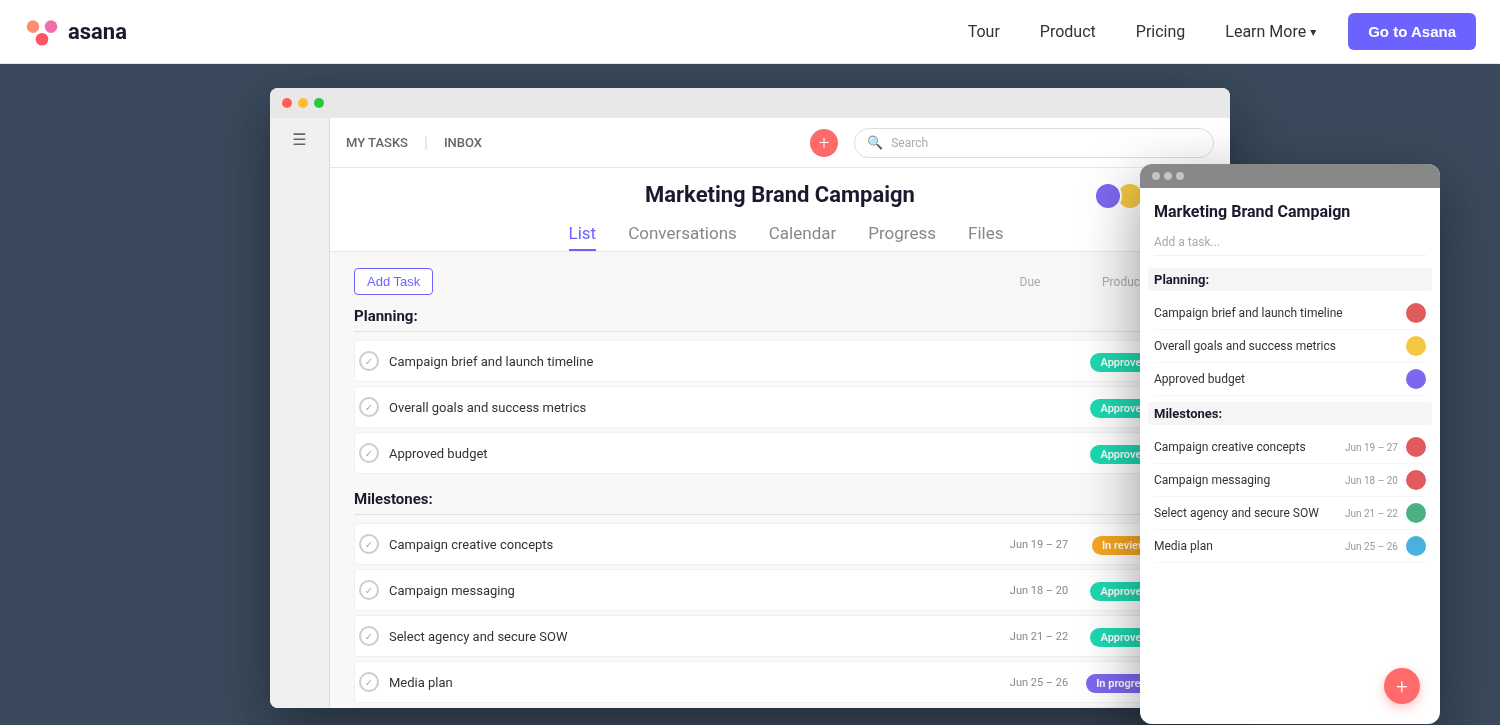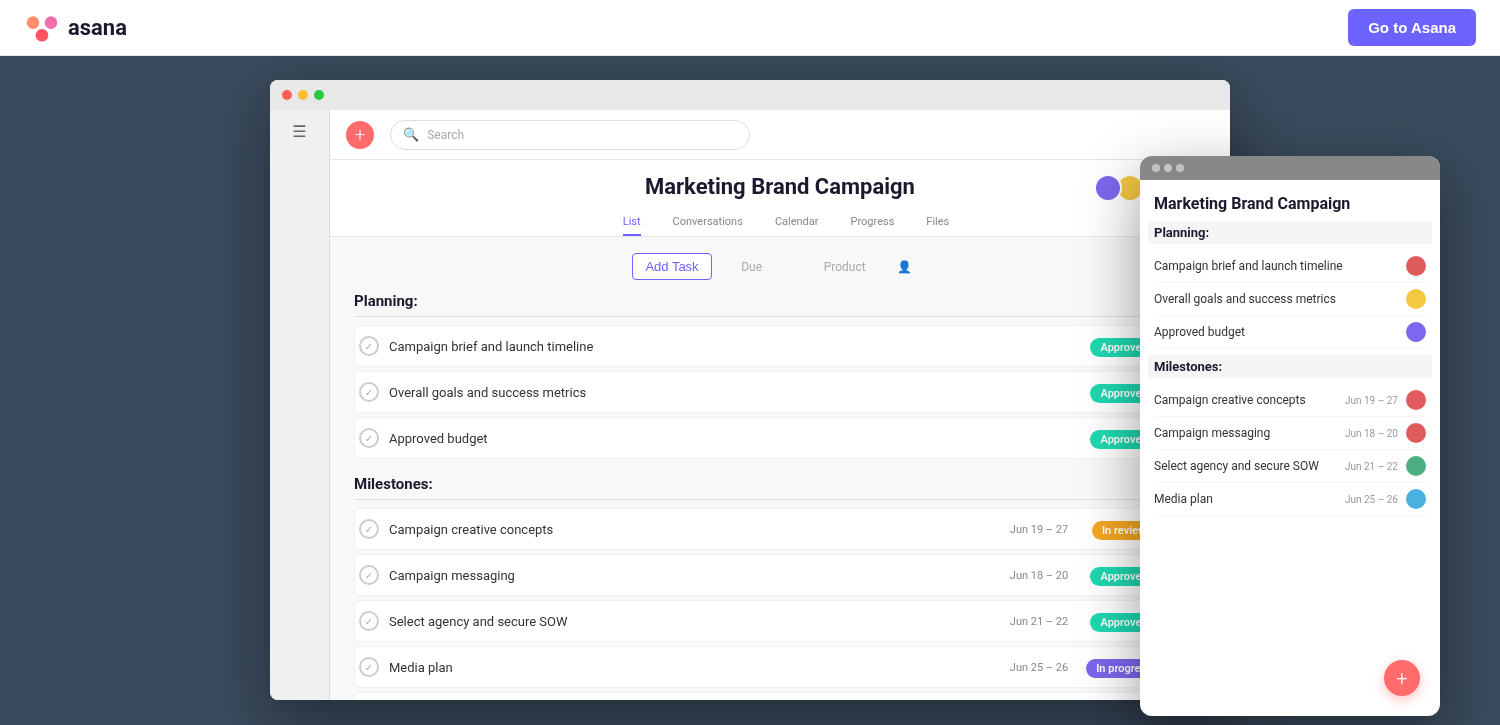--- a/index.html
+++ b/index.html
@@ -8,21 +8,21 @@
       background: #2d3748;
       width: 1500px;
       height: 725px;
       overflow: hidden;
       position: relative;
     }
 
     
     .top-nav {
       background: #ffffff;
-      height: 56px;
+      height: 64px;
       display: flex;
       align-items: center;
       padding: 0 24px;
       position: relative;
       z-index: 10;
       border-bottom: 1px solid #e8e8e8;
     }
     .logo {
       display: flex;
       align-items: center;
@@ -173,21 +173,21 @@
       color: #1a1a2e;
       margin-bottom: 10px;
     }
     .project-tabs {
       display: flex;
       justify-content: center;
       gap: 20px;
       margin-top: 4px;
     }
     .tab {
-      font-size: 11px;
+      font-size: 17px;
       color: #888;
       cursor: pointer;
       padding: 6px 0;
       border-bottom: 2px solid transparent;
       margin-left: 12px;
     }
     .tab.active {
       color: #6c63ff;
       border-bottom: 2px solid #6c63ff;
     }
@@ -236,21 +236,21 @@
     
     .task-list {
       flex: 1;
       overflow-y: auto;
       padding: 16px 24px;
       background: #f8f8f8;
     }
 
     .task-list-header {
       display: flex;
-      justify-content: center;
+      justify-content: space-between;
       align-items: center;
       margin-bottom: 12px;
     }
     .add-task-btn {
       border: 1px solid #6c63ff;
       color: #6c63ff;
       background: white;
       border-radius: 4px;
       padding: 5px 12px;
       font-size: 13px;
@@ -429,40 +429,54 @@
 
 <nav class="top-nav">
   <div class="logo">
     <svg class="logo-icon" viewBox="0 0 40 40" fill="none" xmlns="http://www.w3.org/2000/svg">
       <circle cx="20" cy="28" r="7" fill="#ff5263"></circle>
       <circle cx="10" cy="14" r="7" fill="#ff8f70"></circle>
       <circle cx="30" cy="14" r="7" fill="#f06eaa"></circle>
     </svg>
     <span class="logo-text">asana</span>
   </div>
+  <div class="nav-links">
+    <a class="nav-link">Tour</a>
+    <a class="nav-link">Product</a>
+    <a class="nav-link">Pricing</a>
+    <a class="nav-link">
+      <span>Learn More</span>
+      <span class="chevron-icon">▾</span>
+    </a>
+  </div>
   <button class="go-to-asana">Go to Asana</button>
 </nav>
 
 <div class="main-area">
 
   <div class="app-window">
     <div class="window-chrome">
       <div class="dot dot-red"></div>
       <div class="dot dot-yellow"></div>
       <div class="dot dot-green"></div>
     </div>
     <div class="app-inner">
 
       <div class="sidebar">
         <div class="hamburger">☰</div>
       </div>
 
       <div class="content-area">
 
         <div class="app-topbar">
+          <div class="topbar-nav">
+            <span class="topbar-link">MY TASKS</span>
+            <span class="topbar-separator">|</span>
+            <span class="topbar-link">INBOX</span>
+          </div>
           <div class="add-btn">+</div>
           <div class="search-bar">
             <span class="search-icon-sm">🔍</span>
             <span style="font-size:12px;color:#aaa;">Search</span>
           </div>
         </div>
 
         <div class="project-header-row" style="background:white;padding:14px 20px 0;position:relative;text-align:center;border-bottom:1px solid #e8e8e8;">
           <div class="project-title">Marketing Brand Campaign</div>
           <div class="avatar-group">
@@ -559,20 +573,21 @@
   </div>
 
   <div class="mobile-panel">
     <div class="mobile-top">
       <div class="mobile-dot"></div>
       <div class="mobile-dot"></div>
       <div class="mobile-dot"></div>
     </div>
     <div class="mobile-content">
       <div class="mobile-project-title">Marketing Brand Campaign</div>
+      <div class="mobile-add-task">Add a task...</div>
 
       <div class="mobile-section">Planning:</div>
       <div class="mobile-task">
         <span class="mobile-task-name">Campaign brief and launch timeline</span>
         <div class="mobile-avatar" style="background:#e05c5c;"></div>
       </div>
       <div class="mobile-task">
         <span class="mobile-task-name">Overall goals and success metrics</span>
         <div class="mobile-avatar" style="background:#f5c842;"></div>
       </div>

